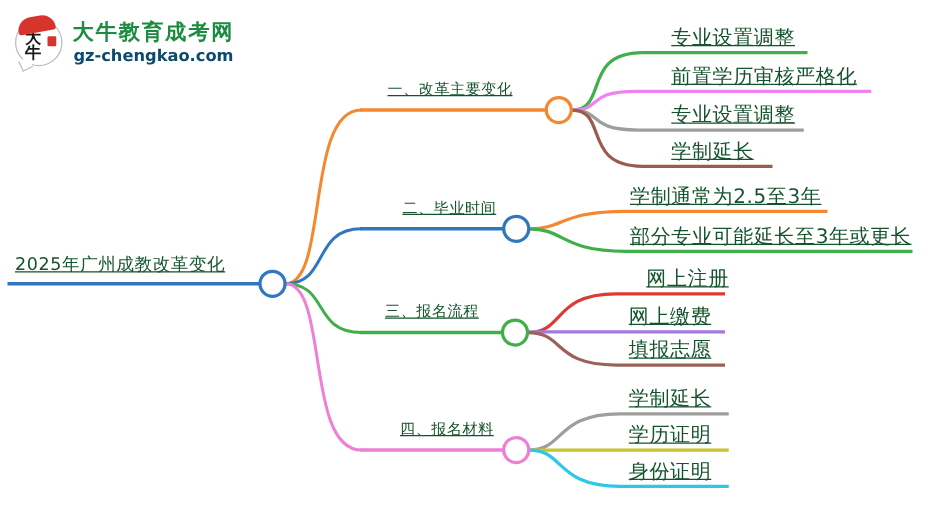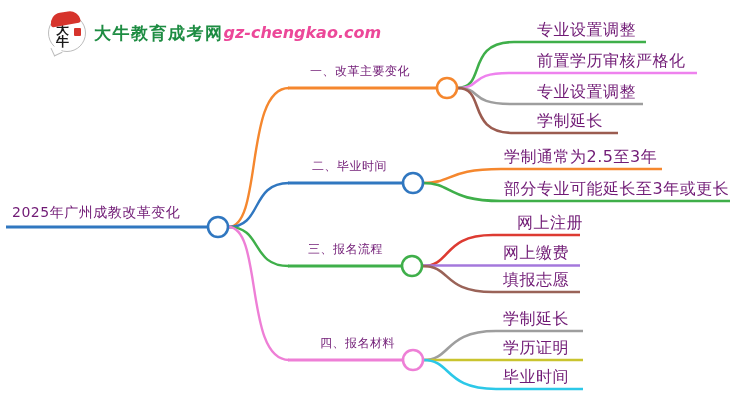--- a/index.html
+++ b/index.html
@@ -4,47 +4,47 @@
 <style>
   html,body{margin:0;padding:0;}
   body{
     width:750px;height:410px;position:relative;background:#ffffff;
     font-family:"DejaVu Sans","Liberation Sans",sans-serif;
     overflow:hidden;
   }
   
   #map-svg{position:absolute;left:0;top:0;width:750px;height:410px;}
   .label{
-    position:absolute;white-space:nowrap;color:#701a75;line-height:1.15;
+    position:absolute;white-space:nowrap;color:#14532d;line-height:1.15;text-decoration:underline;
   }
   .label.root{font-size:14px;letter-spacing:.5px;}
   .label.branch{font-size:12px;letter-spacing:.5px;}
   .label.leaf{font-size:16px;letter-spacing:.5px;}
   
-  .logo{position:absolute;left:12px;top:14px;display:flex;align-items:center;gap:8px;margin-left:36px;}
+  .logo{position:absolute;left:12px;top:14px;display:flex;align-items:center;gap:8px;}
   .logo-mark{
     position:relative;width:38px;height:38px;border-radius:50%;
     border:1.5px solid #bcbcbc;background:#fff;box-sizing:border-box;
   }
   .logo-hat{
     position:absolute;left:1px;top:-3px;width:30px;height:13px;background:#d6342c;
     border-radius:15px 15px 3px 3px;transform:rotate(-10deg);
   }
   .logo-chars{
     display:block;width:16px;margin:9px 0 0 7px;font-size:13px;line-height:12px;
     font-weight:bold;color:#1a1a1a;word-break:break-all;
   }
   .logo-seal{position:absolute;right:4px;top:13px;width:7px;height:8px;background:#d6342c;border-radius:1px;}
   .logo-tail{
     position:absolute;left:3px;bottom:-4px;width:8px;height:8px;background:#fff;
     border-right:1.5px solid #bcbcbc;border-bottom:1.5px solid #bcbcbc;transform:rotate(65deg);
   }
-  .logo-text{display:flex;flex-direction:row;text-align:center;}
+  .logo-text{display:flex;flex-direction:column;text-align:center;}
   .site-name{font-size:17px;font-weight:bold;color:#1d8c42;letter-spacing:1.5px;}
-  .site-url{font-size:16px;font-weight:bold;color:#ec4899;margin-top:1px;font-style:italic;}
+  .site-url{font-size:13px;font-weight:bold;color:#0c4a6e;margin-top:1px;}
 </style>
 </head>
 <body>
 
 <svg id="map-svg" viewBox="0 0 750 410" xmlns="http://www.w3.org/2000/svg" fill="none">
 
   <path d="M 6 227 H 207.5" stroke="#3077c0" stroke-width="2.8"></path>
 
   <path d="M 228.5 227 C 263 227, 244 88, 289 88" stroke="#f5872e" stroke-width="2.4"></path>
   <path d="M 228.5 227 C 263 227, 250 183, 289 183" stroke="#3077c0" stroke-width="2.4"></path>
@@ -80,33 +80,33 @@
 </svg>
 
 <div class="label root" style="left:12px;top:204px;">2025年广州成教改革变化</div>
 
 <div class="label branch" style="left:310px;top:65px;">一、改革主要变化</div>
 <div class="label leaf" style="left:537px;top:21px;">专业设置调整</div>
 <div class="label leaf" style="left:537px;top:52px;">前置学历审核严格化</div>
 <div class="label leaf" style="left:537px;top:83px;">专业设置调整</div>
 <div class="label leaf" style="left:537px;top:112px;">学制延长</div>
 
-<div class="label branch" style="left:312px;top:160px;">二、毕业时间</div>
+<div class="label branch" style="left:322px;top:160px;">二、毕业时间</div>
 <div class="label leaf" style="left:504px;top:148px;">学制通常为2.5至3年</div>
 <div class="label leaf" style="left:504px;top:180px;">部分专业可能延长至3年或更长</div>
 
 <div class="label branch" style="left:308px;top:243px;">三、报名流程</div>
 <div class="label leaf" style="left:503px;top:214px;margin-left:14px;">网上注册</div>
 <div class="label leaf" style="left:503px;top:244px;">网上缴费</div>
 <div class="label leaf" style="left:503px;top:271px;">填报志愿</div>
 
 <div class="label branch" style="left:320px;top:337px;">四、报名材料</div>
 <div class="label leaf" style="left:503px;top:310px;">学制延长</div>
 <div class="label leaf" style="left:503px;top:339px;">学历证明</div>
-<div class="label leaf" style="left:503px;top:368px;">毕业时间</div>
+<div class="label leaf" style="left:503px;top:368px;">身份证明</div>
 
 <div class="logo">
   <div class="logo-mark">
     <div class="logo-hat"></div>
     <span class="logo-chars">大牛</span>
     <div class="logo-seal"></div>
     <div class="logo-tail"></div>
   </div>
   <div class="logo-text">
     <div class="site-name">大牛教育成考网</div>

